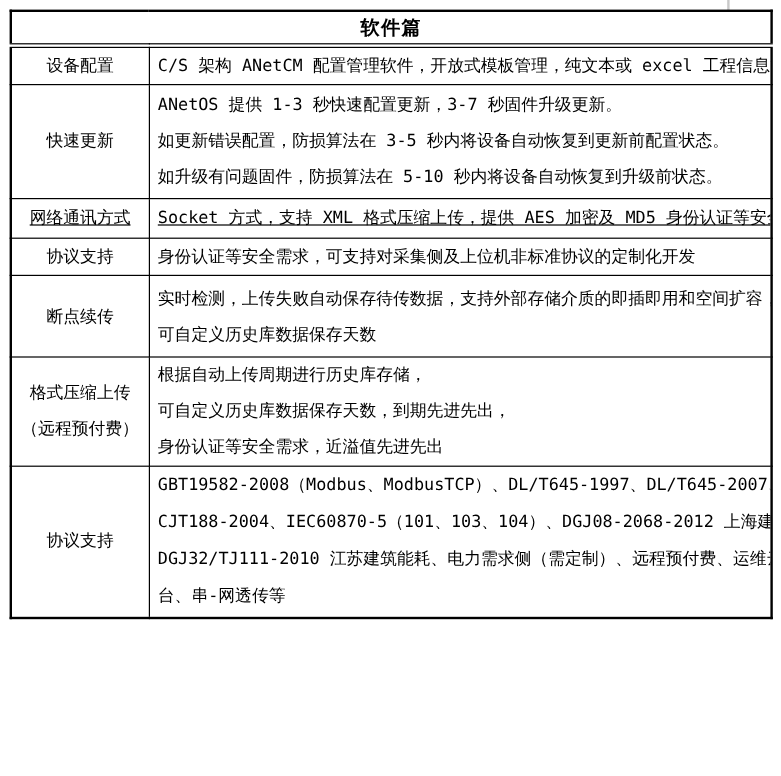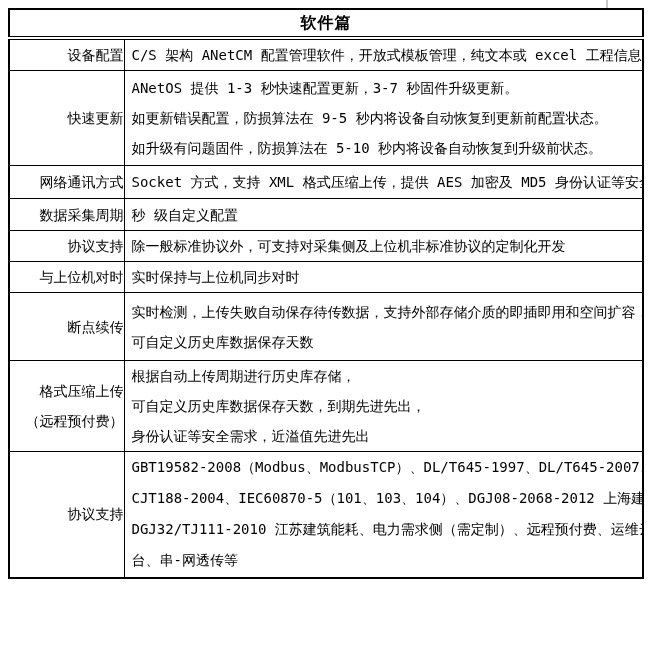--- a/index.html
+++ b/index.html
@@ -40,36 +40,36 @@
     overflow: hidden;
   }
   td.hdr {
     border-bottom: 4px double #000000;
     text-align: center;
     font-weight: bold;
     font-size: 16px;
     letter-spacing: 1px;
   }
   td.label {
-    text-align: right;
+    text-align: center;
   }
   td.content {
     padding-left: 7px;
     text-align: left;
   }
   .ln {
     line-height: 30px;
     white-space: nowrap;
   }
   tr.r11 .ln { line-height: 31px; }
   tr.r0  { height: 29px; }
   tr.r1  { height: 32px; }
   tr.r2  { height: 95px; }
   tr.r3  { height: 32px; }
-  tr.r4  { height: 33px; }
+  tr.r4  { height: 33px; text-decoration: underline; }
   tr.r5  { height: 32px; }
   tr.r6  { height: 32px; }
   tr.r7  { height: 30px; }
   tr.r8  { height: 30px; }
   tr.r9  { height: 68px; }
   tr.r10 { height: 90px; }
   tr.r11 { height: 126px; }
 </style>
 </head>
 <body>
@@ -95,62 +95,46 @@
           <div class="ln">C/S 架构 ANetCM 配置管理软件，开放式模板管理，纯文本或 excel 工程信息管理</div>
         </td>
       </tr>
 
       <tr class="r2">
         <td class="label">
           <div class="ln">快速更新</div>
         </td>
         <td class="content">
           <div class="ln">ANetOS 提供 1-3 秒快速配置更新，3-7 秒固件升级更新。</div>
-          <div class="ln">如更新错误配置，防损算法在 9-5 秒内将设备自动恢复到更新前配置状态。</div>
+          <div class="ln">如更新错误配置，防损算法在 3-5 秒内将设备自动恢复到更新前配置状态。</div>
           <div class="ln">如升级有问题固件，防损算法在 5-10 秒内将设备自动恢复到升级前状态。</div>
         </td>
       </tr>
 
 
       <tr class="r4">
         <td class="label">
           <div class="ln">网络通讯方式</div>
         </td>
         <td class="content">
           <div class="ln">Socket 方式，支持 XML 格式压缩上传，提供 AES 加密及 MD5 身份认证等安全需求</div>
         </td>
       </tr>
 
-      <tr class="r5">
-        <td class="label">
-          <div class="ln">数据采集周期</div>
-        </td>
-        <td class="content">
-          <div class="ln">秒 级自定义配置</div>
-        </td>
-      </tr>
 
 
       <tr class="r7">
         <td class="label">
           <div class="ln">协议支持</div>
         </td>
         <td class="content">
-          <div class="ln">除一般标准协议外，可支持对采集侧及上位机非标准协议的定制化开发</div>
+          <div class="ln">身份认证等安全需求，可支持对采集侧及上位机非标准协议的定制化开发</div>
         </td>
       </tr>
 
-      <tr class="r8">
-        <td class="label">
-          <div class="ln">与上位机对时</div>
-        </td>
-        <td class="content">
-          <div class="ln">实时保持与上位机同步对时</div>
-        </td>
-      </tr>
 
       <tr class="r9">
         <td class="label">
           <div class="ln">断点续传</div>
         </td>
         <td class="content">
           <div class="ln">实时检测，上传失败自动保存待传数据，支持外部存储介质的即插即用和空间扩容，</div>
           <div class="ln">可自定义历史库数据保存天数</div>
         </td>
       </tr>

